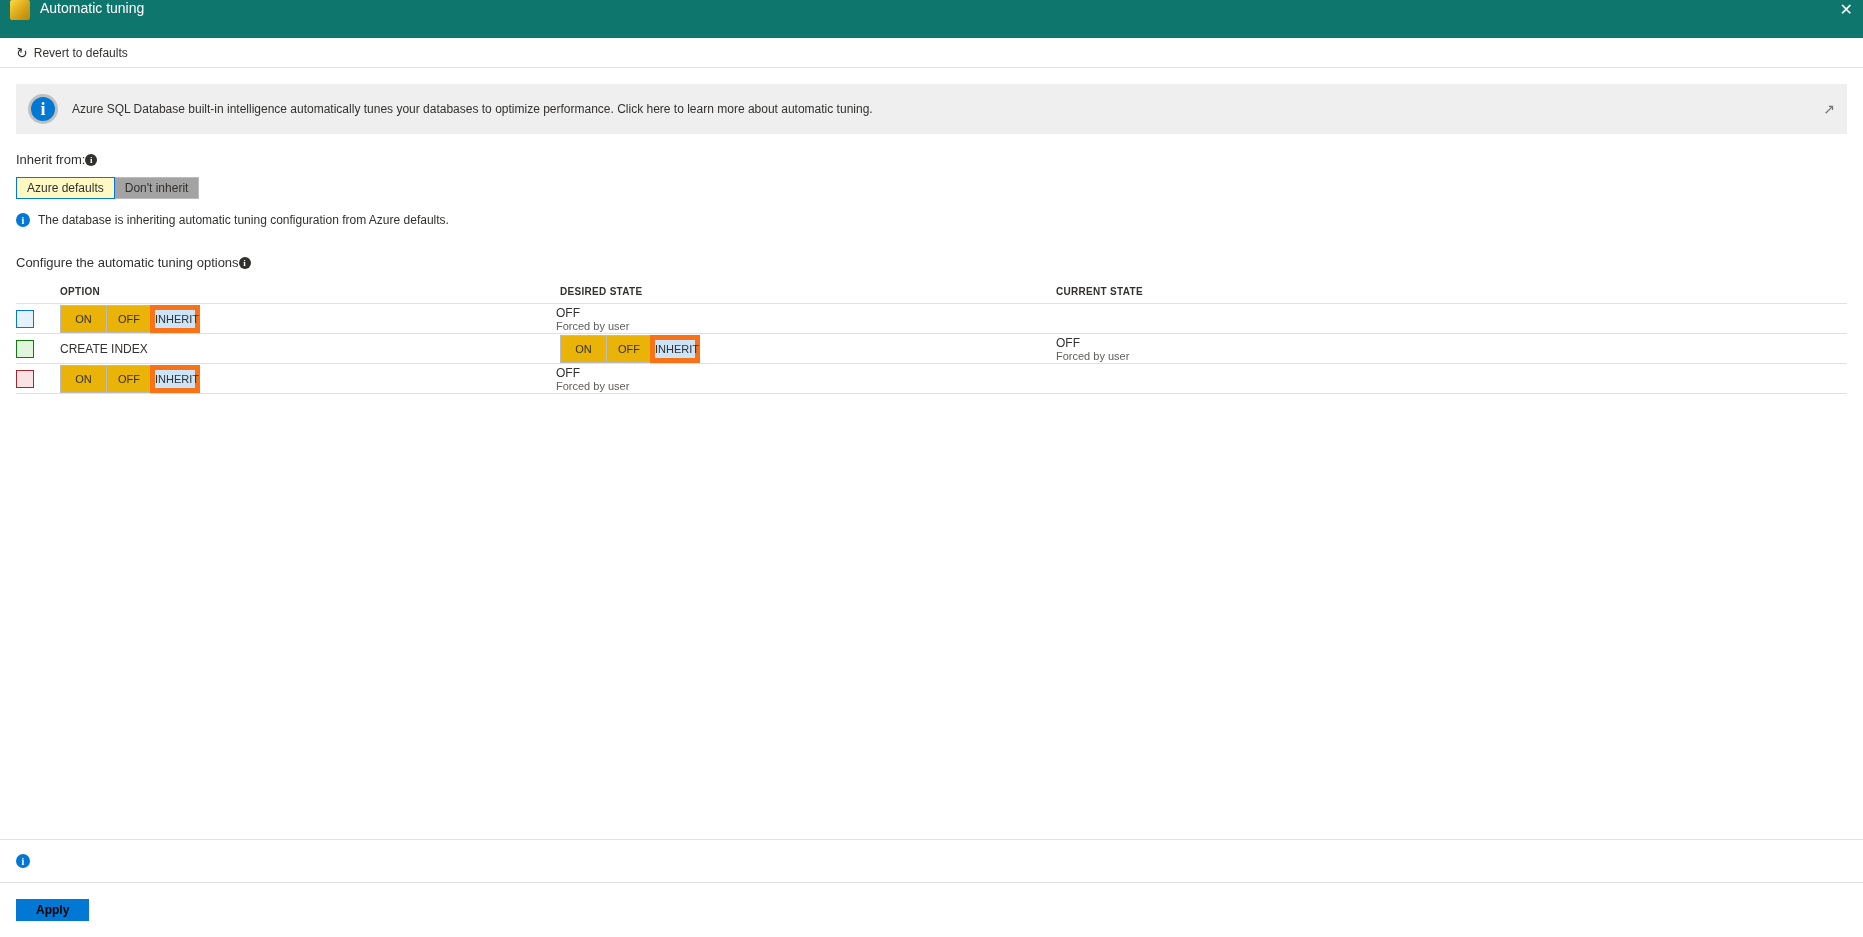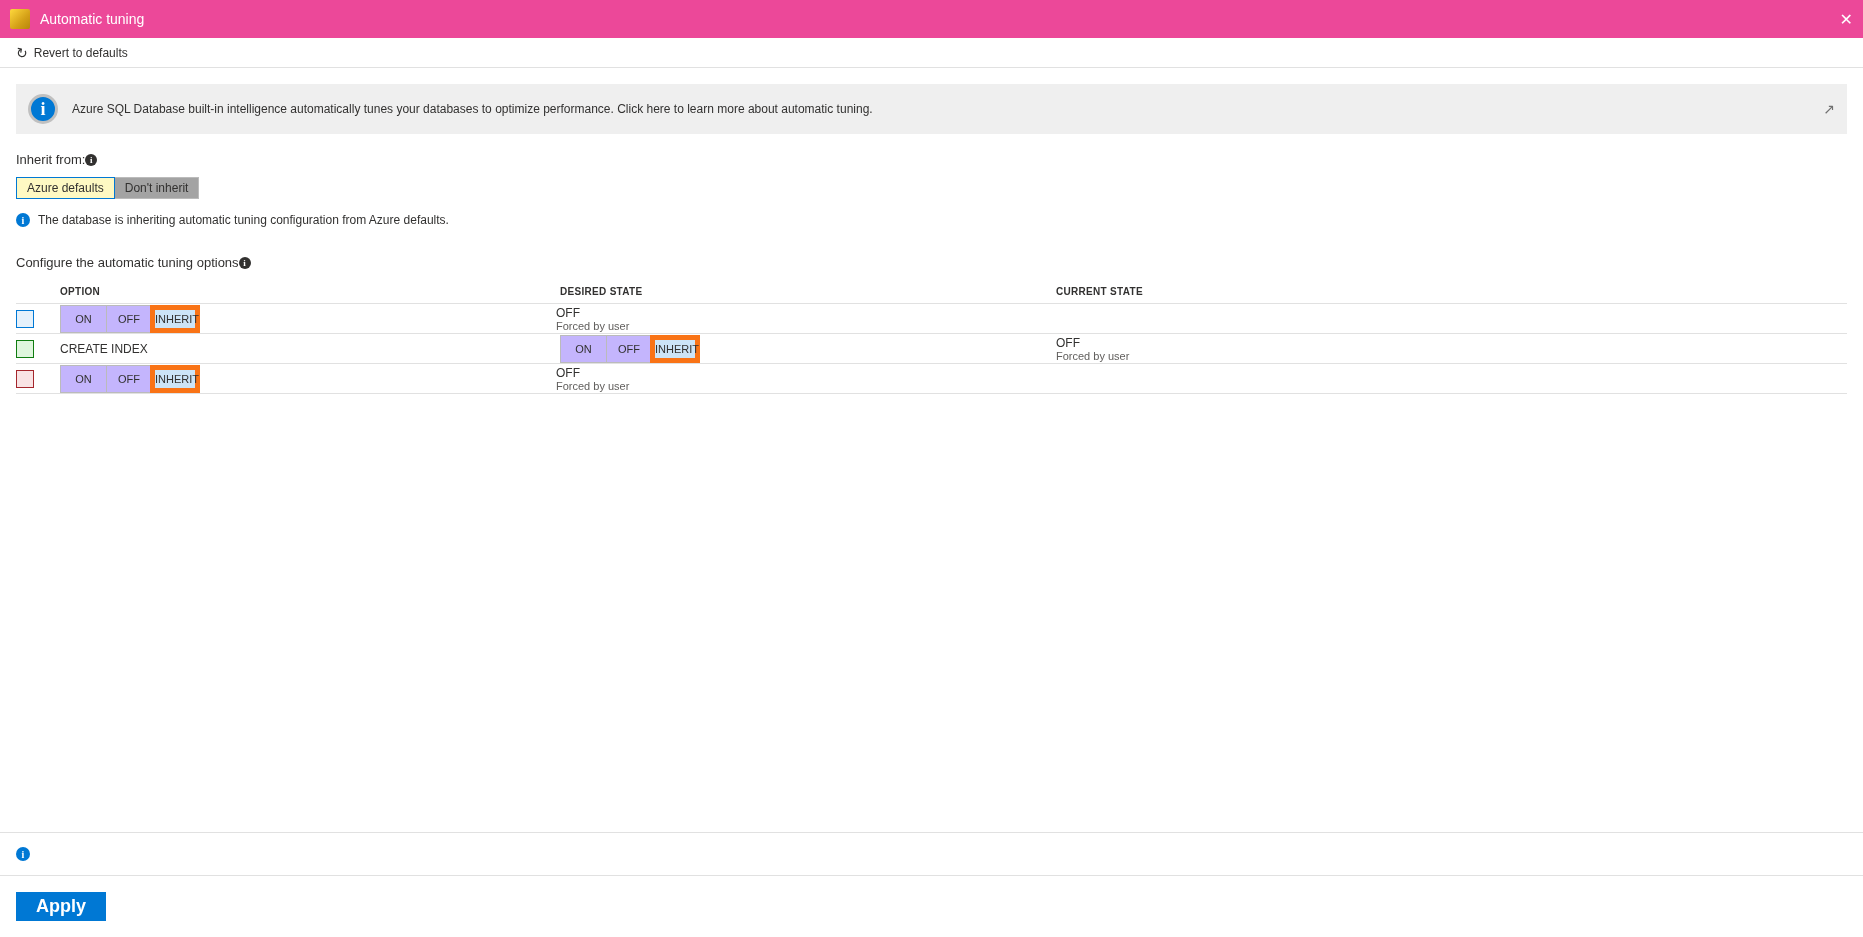--- a/index.html
+++ b/index.html
@@ -1,22 +1,22 @@
 <!DOCTYPE html>
 <html><head>
   <meta charset="utf-8">
   <style>
     * { margin: 0; padding: 0; box-sizing: border-box; font-family: 'Segoe UI', Tahoma, sans-serif; }
     body { background: #fff; color: #323130; overflow: hidden; }
     
     .titlebar {
-      background: #ec4899;
+      background: #0f766e;
       height: 38px;
       display: flex;
-      align-items: center;
+      align-items: flex-start;
       padding: 0 10px;
       color: #fff;
     }
     .titlebar-icon {
       width: 20px;
       height: 20px;
       margin-right: 10px;
       background: linear-gradient(135deg, #ffd93d 0%, #d4a017 60%, #b8860b 100%);
       border-radius: 2px;
       display: flex;
@@ -177,21 +177,21 @@
     }
     .row-icon.create { border-color: #107c10; background: #dff6dd; }
     .row-icon.drop { border-color: #a4262c; background: #f9e3e4; }
     
     .state-toggle {
       display: inline-flex;
       border: 1px solid #bbb;
     }
     .state-toggle button {
       border: none;
-      background: #c4b5fd;
+      background: #eab308;
       font-size: 11px;
       padding: 3px 0;
       width: 45px;
       cursor: pointer;
       color: #323130;
     }
     .state-toggle button + button { border-left: 1px solid #bbb; }
     .state-toggle button.inherit { width: 50px; }
     .state-toggle button.active {
       background: #cce4f7;
@@ -217,24 +217,24 @@
       align-items: center;
       gap: 8px;
       padding: 14px 16px;
       font-size: 12px;
       border-bottom: 1px solid #e1e1e1;
     }
     .footer-info a { color: #0078d4; text-decoration: none; cursor: pointer; }
     .footer-actions { padding: 16px; }
     .apply-btn {
       background: #0078d4;
-      color: #ffffff;
+      color: #000000;
       border: none;
       padding: 4px 20px;
-      font-size: 18px;
+      font-size: 12px;
       font-weight: 600;
       cursor: pointer;
     }
   </style>
 </head>
 <body>
 
 <div class="titlebar">
   <div class="titlebar-icon"></div>
   <div class="titlebar-title">Automatic tuning</div>

